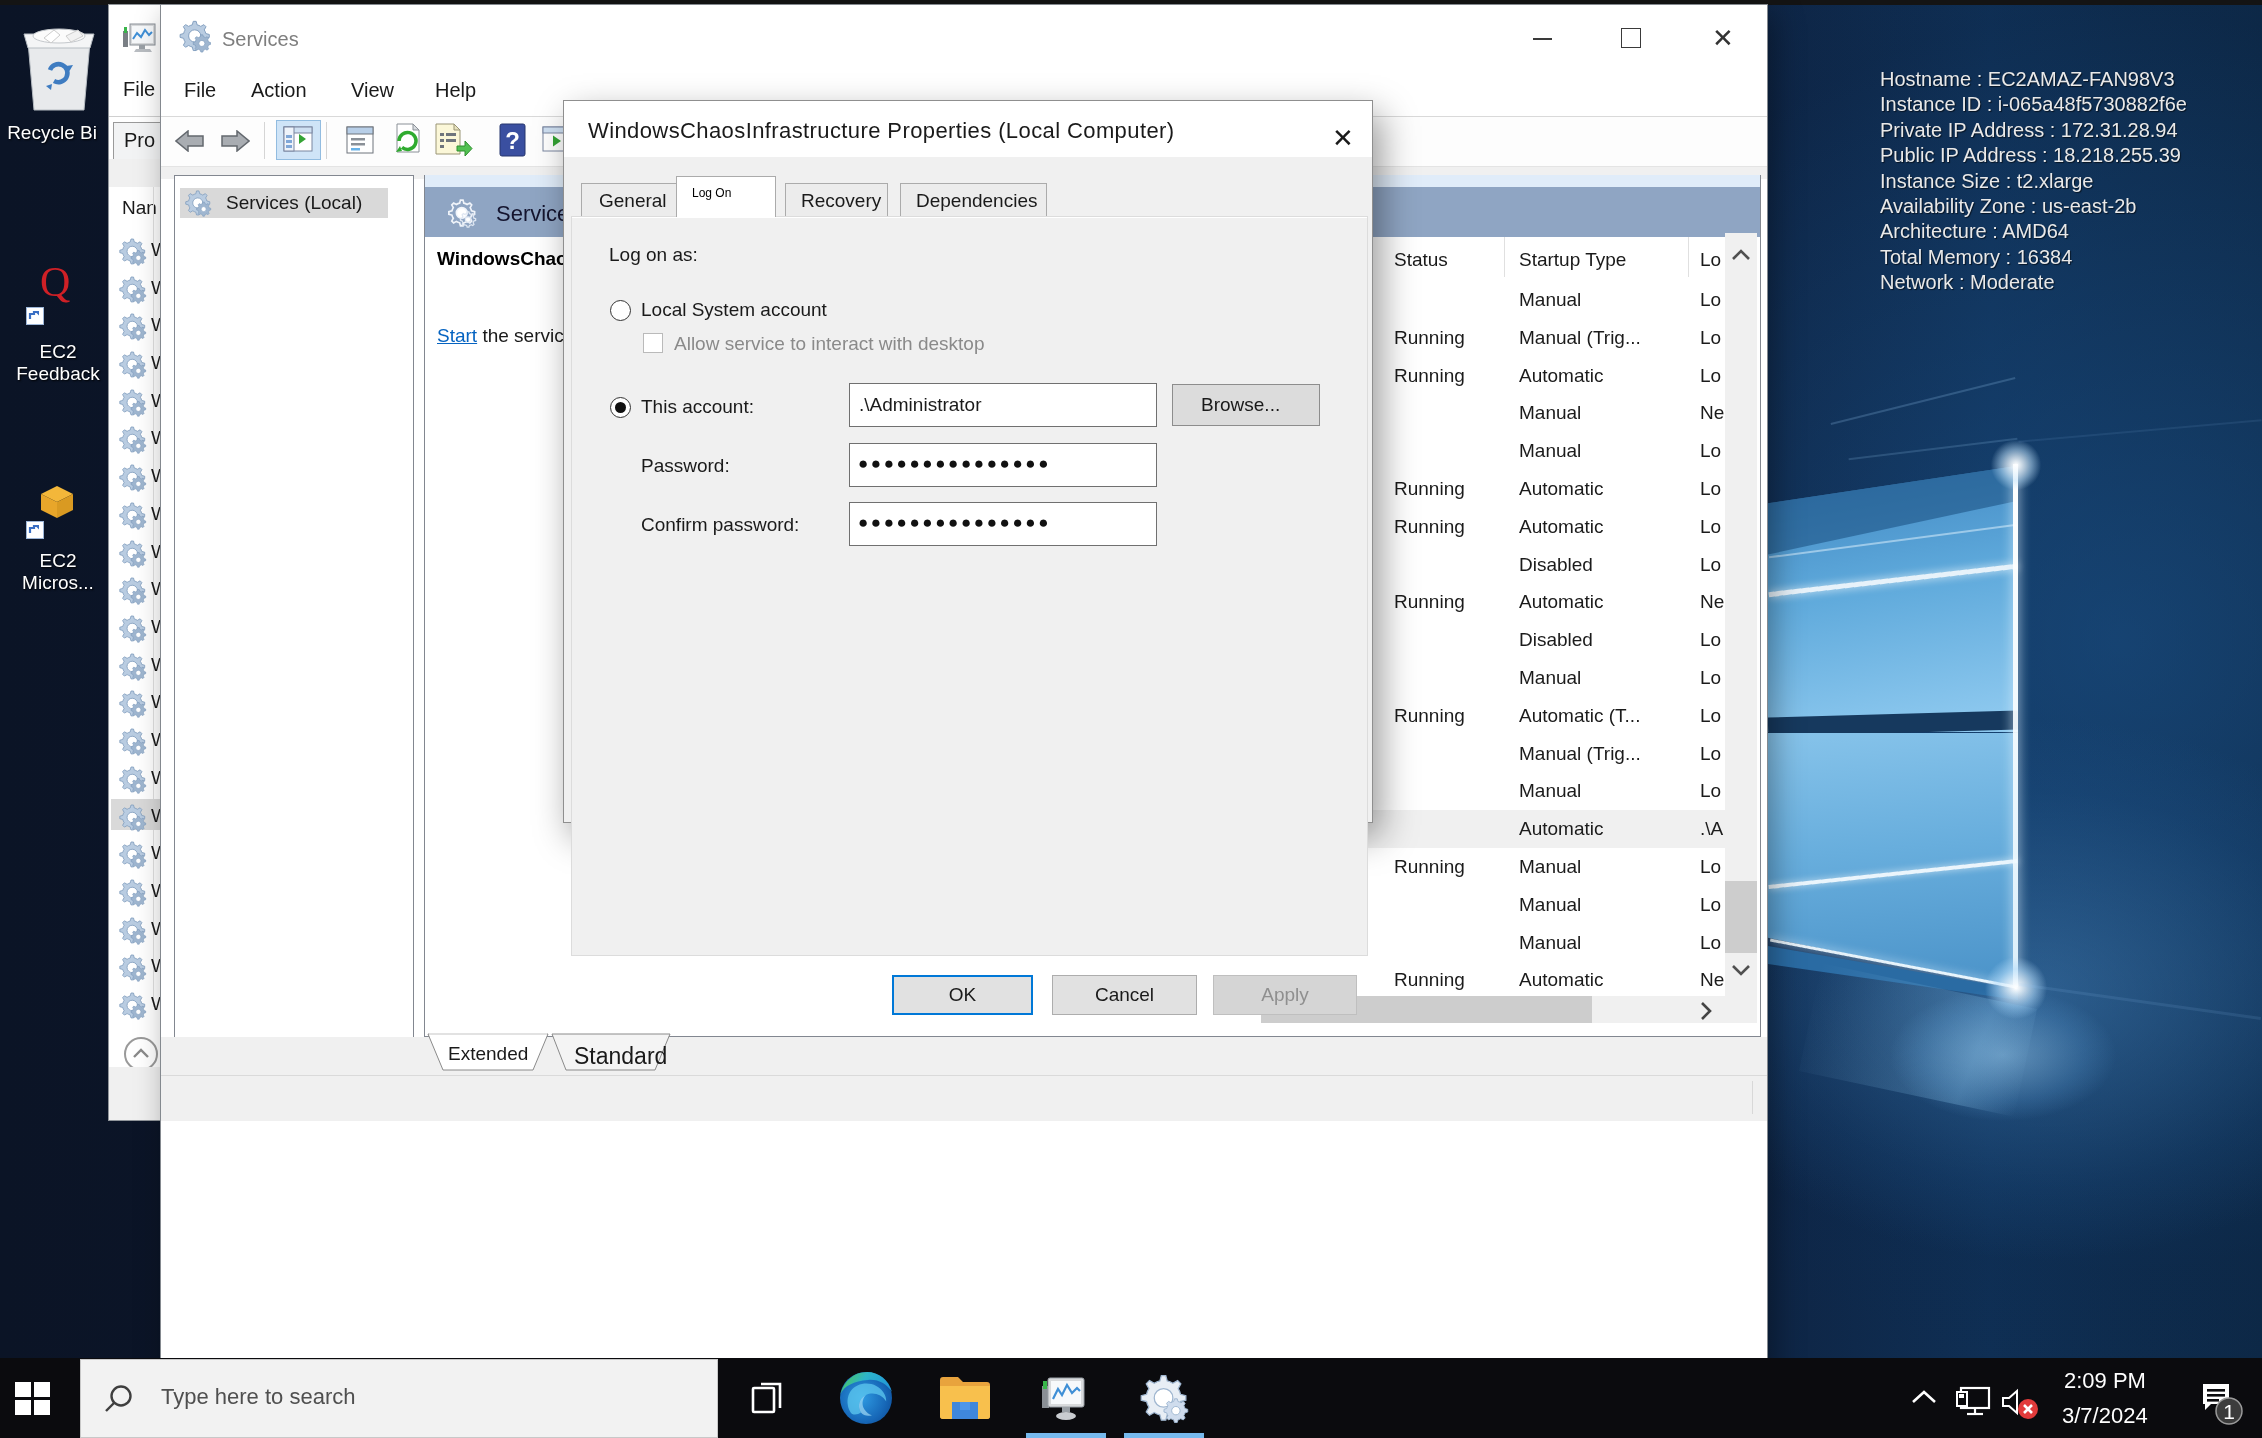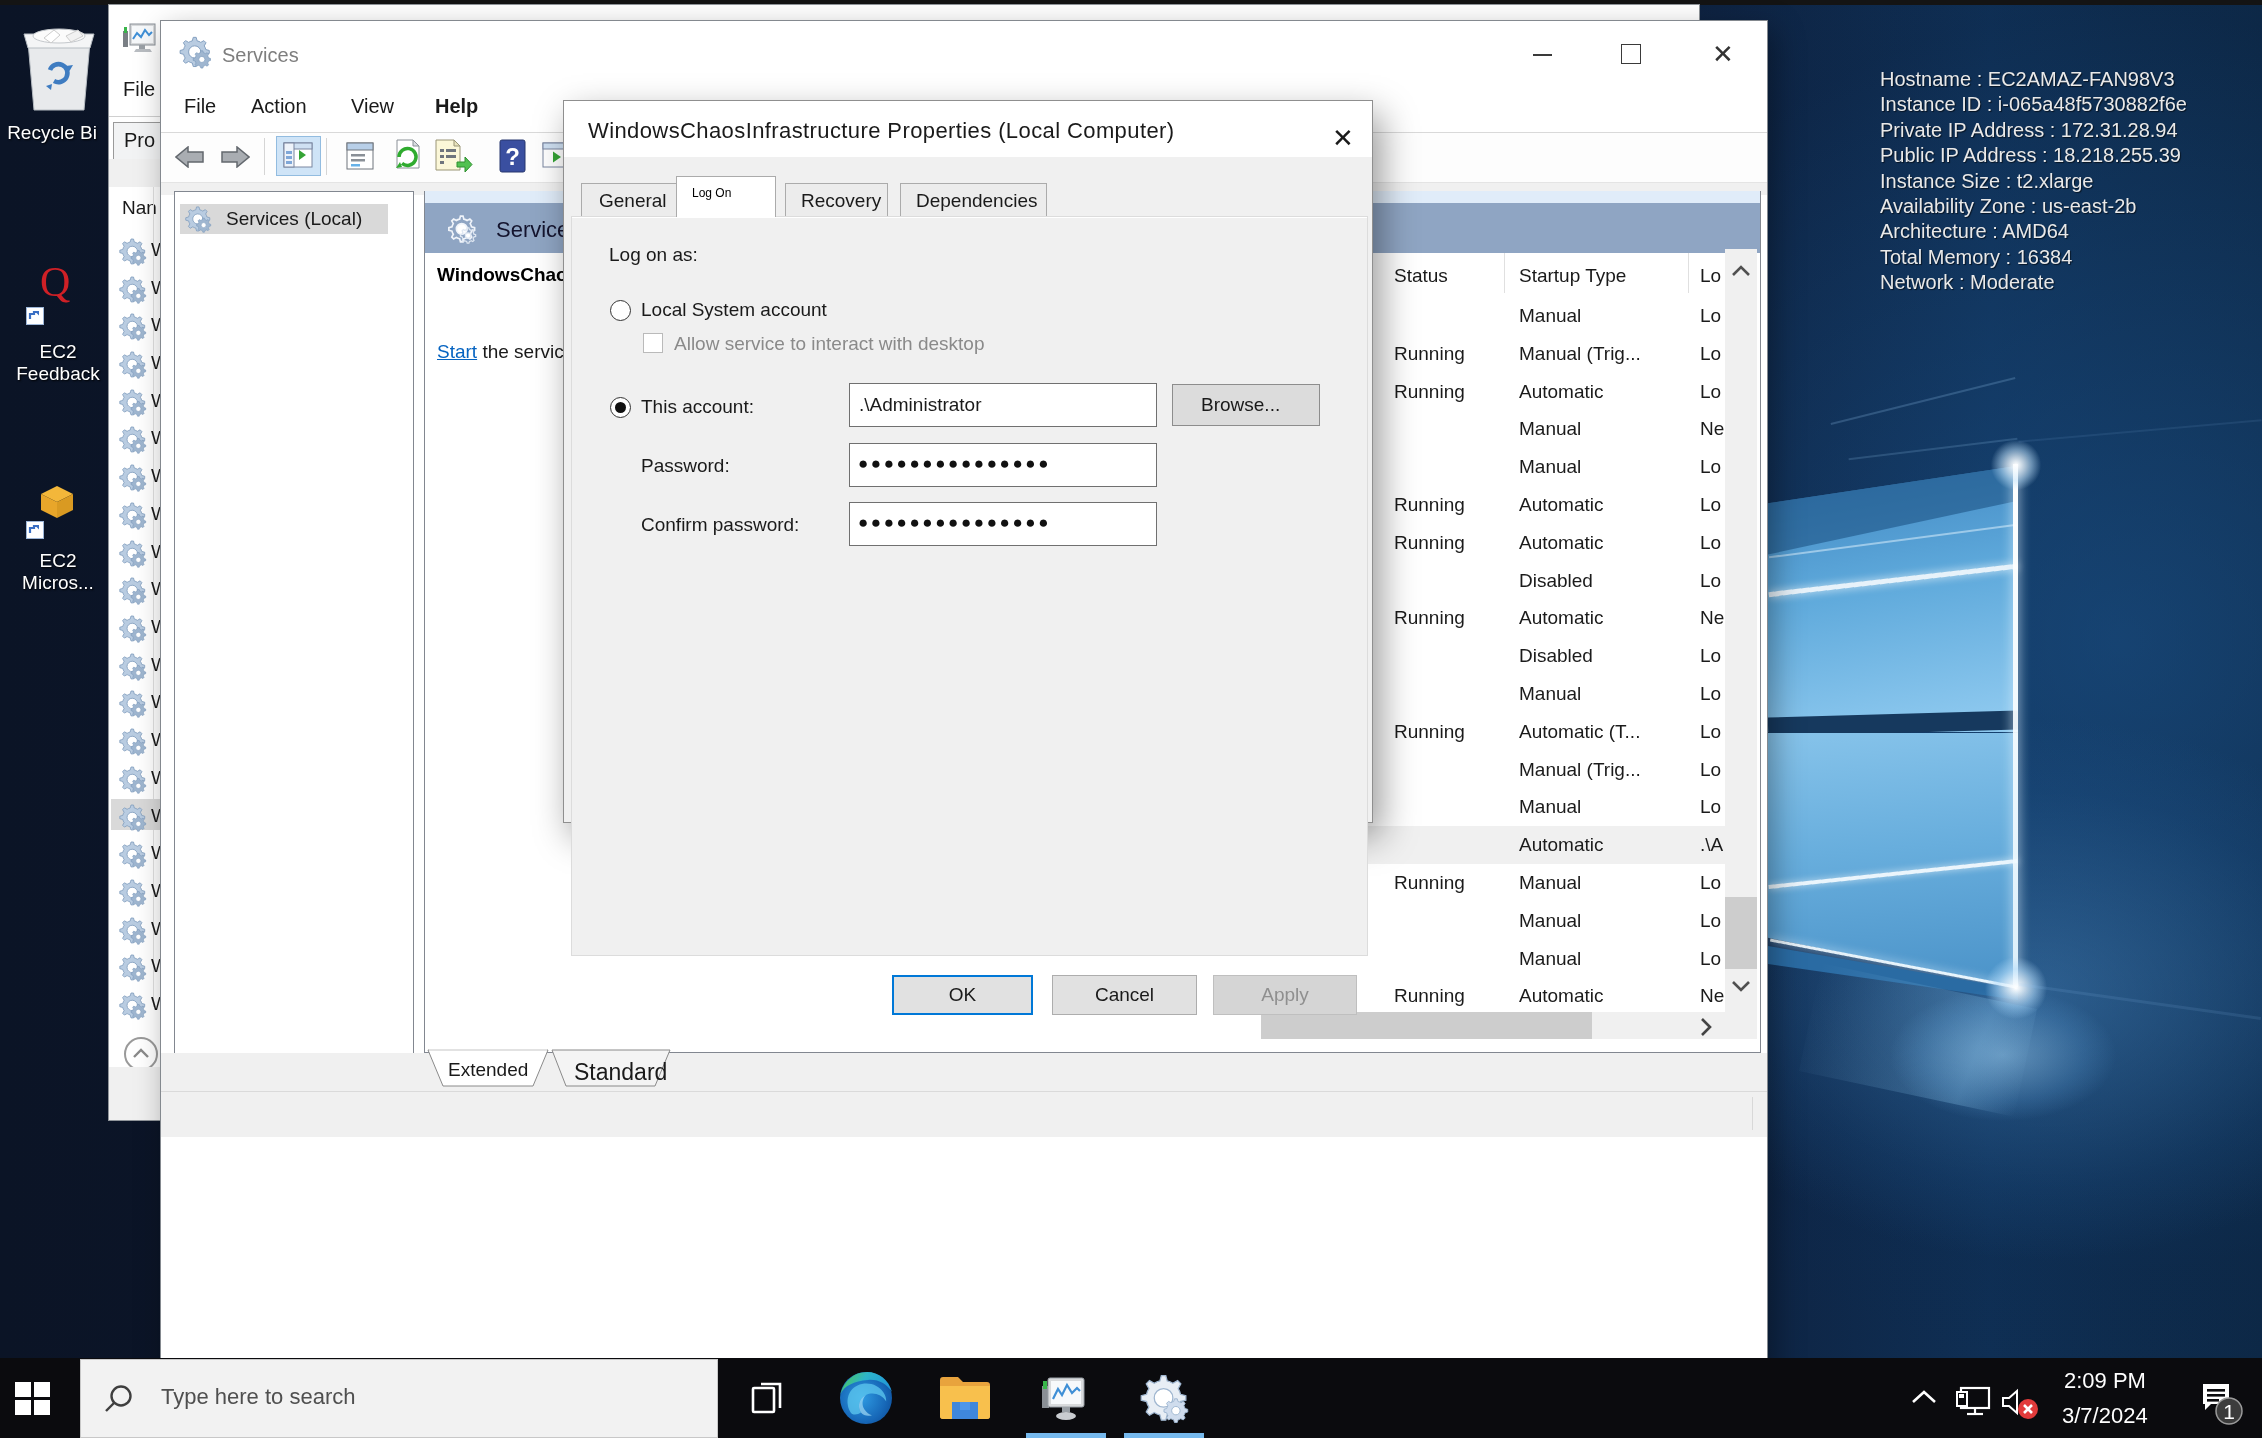--- a/index.html
+++ b/index.html
@@ -319,39 +319,39 @@
         </g>
       </svg>
 <div class="txt" style="left:42px;top:988px;font-size:19px;color:#1a1a1a;">W</div>
   <div class="a" style="left:15px;top:1032px;width:34px;height:34px;border:2px solid #9a9a9a;border-radius:50%;box-sizing:border-box;"></div>
   <svg class="a" style="left:23px;top:1042px;" width="18" height="12">
         <path d="M2 10 L9 3 L16 10" fill="none" stroke="#8a8a8a" stroke-width="2.4"></path>
       </svg>
   <div class="a" style="left:0px;top:1062px;width:52px;height:53px;background:#f0f0f0;"></div>
 </div>
 
-<div class="a" id="fwin" style="left:160px;top:20px;width:1608px;height:1392px;background:#fff;border:1px solid #84898f;box-sizing:border-box;box-shadow:6px 10px 28px rgba(0,0,0,0.35);z-index:4;">
+<div class="a" id="fwin" style="left:160px;top:4px;width:1608px;height:1392px;background:#fff;border:1px solid #84898f;box-sizing:border-box;box-shadow:6px 10px 28px rgba(0,0,0,0.35);z-index:4;">
 
   <div class="a" style="left:17px;top:14px;width:34px;height:34px;"><svg width="34" height="34" viewBox="0 0 29 29">
           <g fill="#b9cce1" stroke="#7f9cbd" stroke-width="0.8">
             <use href="#gearsym"></use>
           </g>
           <g transform="translate(13,13)" fill="#9fb6d0" stroke="#7f9cbd" stroke-width="0.6">
             <use href="#gearsm"></use>
           </g>
         </svg></div>
   <div class="txt" style="left:61px;top:23px;font-size:20px;color:#7e7e7e;">Services</div>
   <div class="a" style="left:1372px;top:33px;width:19px;height:2px;background:#3a3a3a;"></div>
   <div class="a" style="left:1460px;top:23px;width:20px;height:20px;border:1.5px solid #3a3a3a;box-sizing:border-box;"></div>
   <div class="txt" style="left:1551px;top:18px;font-size:26px;color:#333;">✕</div>
 
   <div class="txt" style="left:23px;top:74px;font-size:20px;color:#1a1a1a;">File</div>
   <div class="txt" style="left:90px;top:74px;font-size:20px;color:#1a1a1a;">Action</div>
   <div class="txt" style="left:190px;top:74px;font-size:20px;color:#1a1a1a;">View</div>
-  <div class="txt" style="left:274px;top:74px;font-size:20px;color:#1a1a1a;font-weight:bold;">Help</div>
+  <div class="txt" style="left:274px;top:74px;font-size:20px;color:#1a1a1a;">Help</div>
   <div class="a" style="left:0px;top:111px;width:1606px;height:1px;background:#d9d9d9;"></div>
 
   <div class="a" style="left:0px;top:112px;width:1606px;height:49px;background:#fdfdfd;"></div>
   <div class="a" style="left:14px;top:125px;"><svg width="30" height="22" viewBox="0 0 30 22">
           <path d="M13 1 L13 6 L28 6 L28 16 L13 16 L13 21 L1 11 Z" fill="#a9adb2" stroke="#63686e" stroke-width="1.5"></path>
         </svg></div>
   <div class="a" style="left:59px;top:125px;"><svg width="30" height="22" viewBox="0 0 30 22">
           <path d="M17 1 L17 6 L2 6 L2 16 L17 16 L17 21 L29 11 Z" fill="#a9adb2" stroke="#63686e" stroke-width="1.5"></path>
         </svg></div>
   <div class="a" style="left:103px;top:117px;width:1px;height:37px;background:#d5d5d5;"></div>

